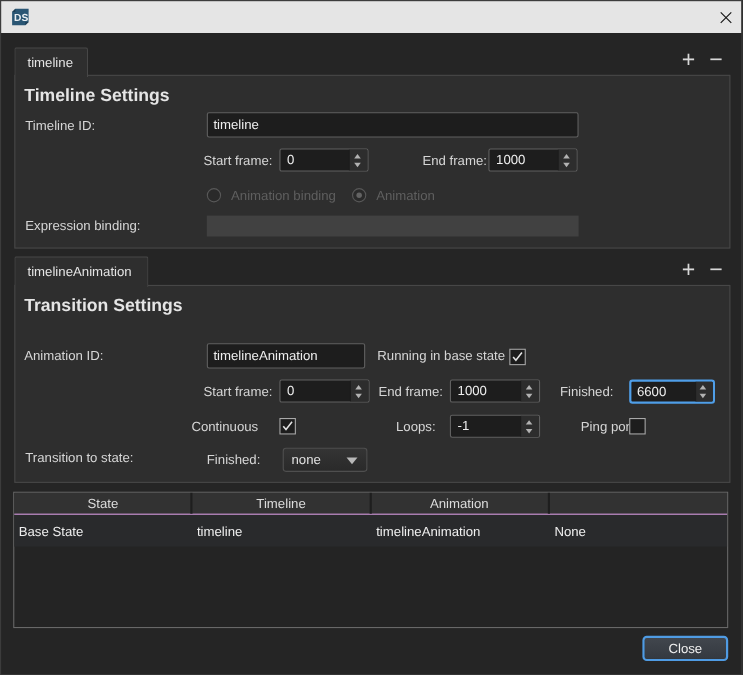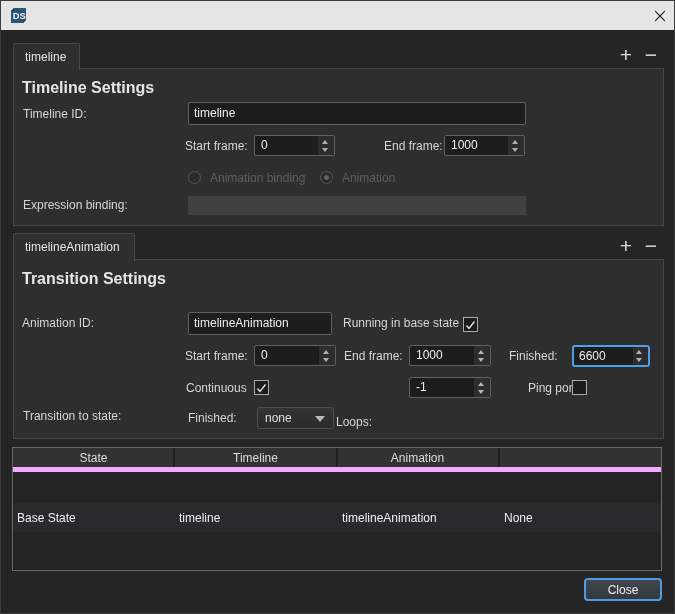--- a/index.html
+++ b/index.html
@@ -131,56 +131,56 @@
   </div>
   <div class="lbl" style="left:509px;top:349px;">Finished:</div>
   <div class="spin" style="left:572px;top:345px;width:78px;height:22px;border:2px solid #4f9ee8;border-radius:3px;">
     <div class="txt" style="left:5px;top:2px;">6600</div>
     <div class="btns" style="width:15px;">
       <div class="up" style="top:3px;left:3px;"></div>
       <div class="dn" style="top:11px;left:3px;"></div>
     </div>
   </div>
 
-  <div class="lbl" style="left:186px;top:381px;">Continuous</div>
+  <div class="lbl" style="left:174px;top:381px;">Continuous</div>
   <div class="chk" style="left:254px;top:380px;">
     <svg width="13" height="13" viewBox="0 0 13 13">
       <path d="M2.5 6.5 L5 9.5 L10.5 2.5" stroke="#e2e2e2" stroke-width="1.4" fill="none"></path>
     </svg>
   </div>
-  <div class="lbl" style="left:336px;top:381px;margin-top:34px;">Loops:</div>
+  <div class="lbl" style="left:360px;top:381px;">Loops:</div>
   <div class="spin" style="left:409px;top:377px;width:82px;height:21px;">
     <div class="txt">-1</div>
     <div class="btns">
       <div class="up" style="top:4px"></div>
       <div class="dn" style="top:12px"></div>
     </div>
   </div>
   <div class="lbl" style="left:528px;top:381px;">Ping pong</div>
   <div class="chk" style="left:572px;top:380px;"></div>
 
   <div class="lbl" style="left:23px;top:409px;">Transition to state:</div>
   <div class="lbl" style="left:188px;top:411px;">Finished:</div>
   <div style="position:absolute;left:257px;top:407px;width:77px;height:22px;box-sizing:border-box;
        background:linear-gradient(#343434,#2a2a2a);border:1px solid #4f4f4f;border-radius:3px;z-index:2;">
     <div style="position:absolute;left:7px;top:3px;font-size:12px;line-height:14px;color:#e0e0e0;">none</div>
     <div style="position:absolute;right:8px;top:8px;width:0;height:0;border-left:5px solid transparent;border-right:5px solid transparent;border-top:6px solid #b8b8b8;"></div>
   </div>
 
   <div style="position:absolute;left:12px;top:447px;width:650px;height:124px;box-sizing:border-box;
        background:#242424;border:1px solid #686868;z-index:1;">
-    <div style="position:absolute;left:0;top:0;right:0;height:19px;background:#323232;border-bottom:5px solid #f0abfc;">
+    <div style="position:absolute;left:0;top:0;right:0;height:19px;background:#323232;border-bottom:1px solid #f0abfc;">
       <div style="position:absolute;left:160px;top:0;width:2px;height:19px;background:#1e1e1e;"></div>
       <div style="position:absolute;left:323px;top:0;width:2px;height:19px;background:#1e1e1e;"></div>
       <div style="position:absolute;left:485px;top:0;width:2px;height:19px;background:#1e1e1e;"></div>
       <div class="lbl" style="left:0;top:3px;width:161px;text-align:center;color:#dcdcdc;">State</div>
       <div class="lbl" style="left:162px;top:3px;width:161px;text-align:center;color:#dcdcdc;">Timeline</div>
       <div class="lbl" style="left:324px;top:3px;width:161px;text-align:center;color:#dcdcdc;">Animation</div>
     </div>
-    <div style="position:absolute;left:0;top:20px;right:0;height:29px;background:#292a2c;margin-top:35px;">
+    <div style="position:absolute;left:0;top:20px;right:0;height:29px;background:#292a2c;">
       <div class="lbl" style="left:4px;top:8px;color:#efefef;">Base State</div>
       <div class="lbl" style="left:166px;top:8px;color:#efefef;">timeline</div>
       <div class="lbl" style="left:329px;top:8px;color:#efefef;">timelineAnimation</div>
       <div class="lbl" style="left:491px;top:8px;color:#efefef;">None</div>
     </div>
   </div>
 
   <div style="position:absolute;left:584px;top:578px;width:78px;height:23px;box-sizing:border-box;
        background:linear-gradient(#41464d,#343940);border:2px solid #4f9be3;border-radius:4px;z-index:2;">
     <div style="position:absolute;left:0;right:0;top:3px;text-align:center;font-size:12px;line-height:14px;color:#f0f0f0;">Close</div>

